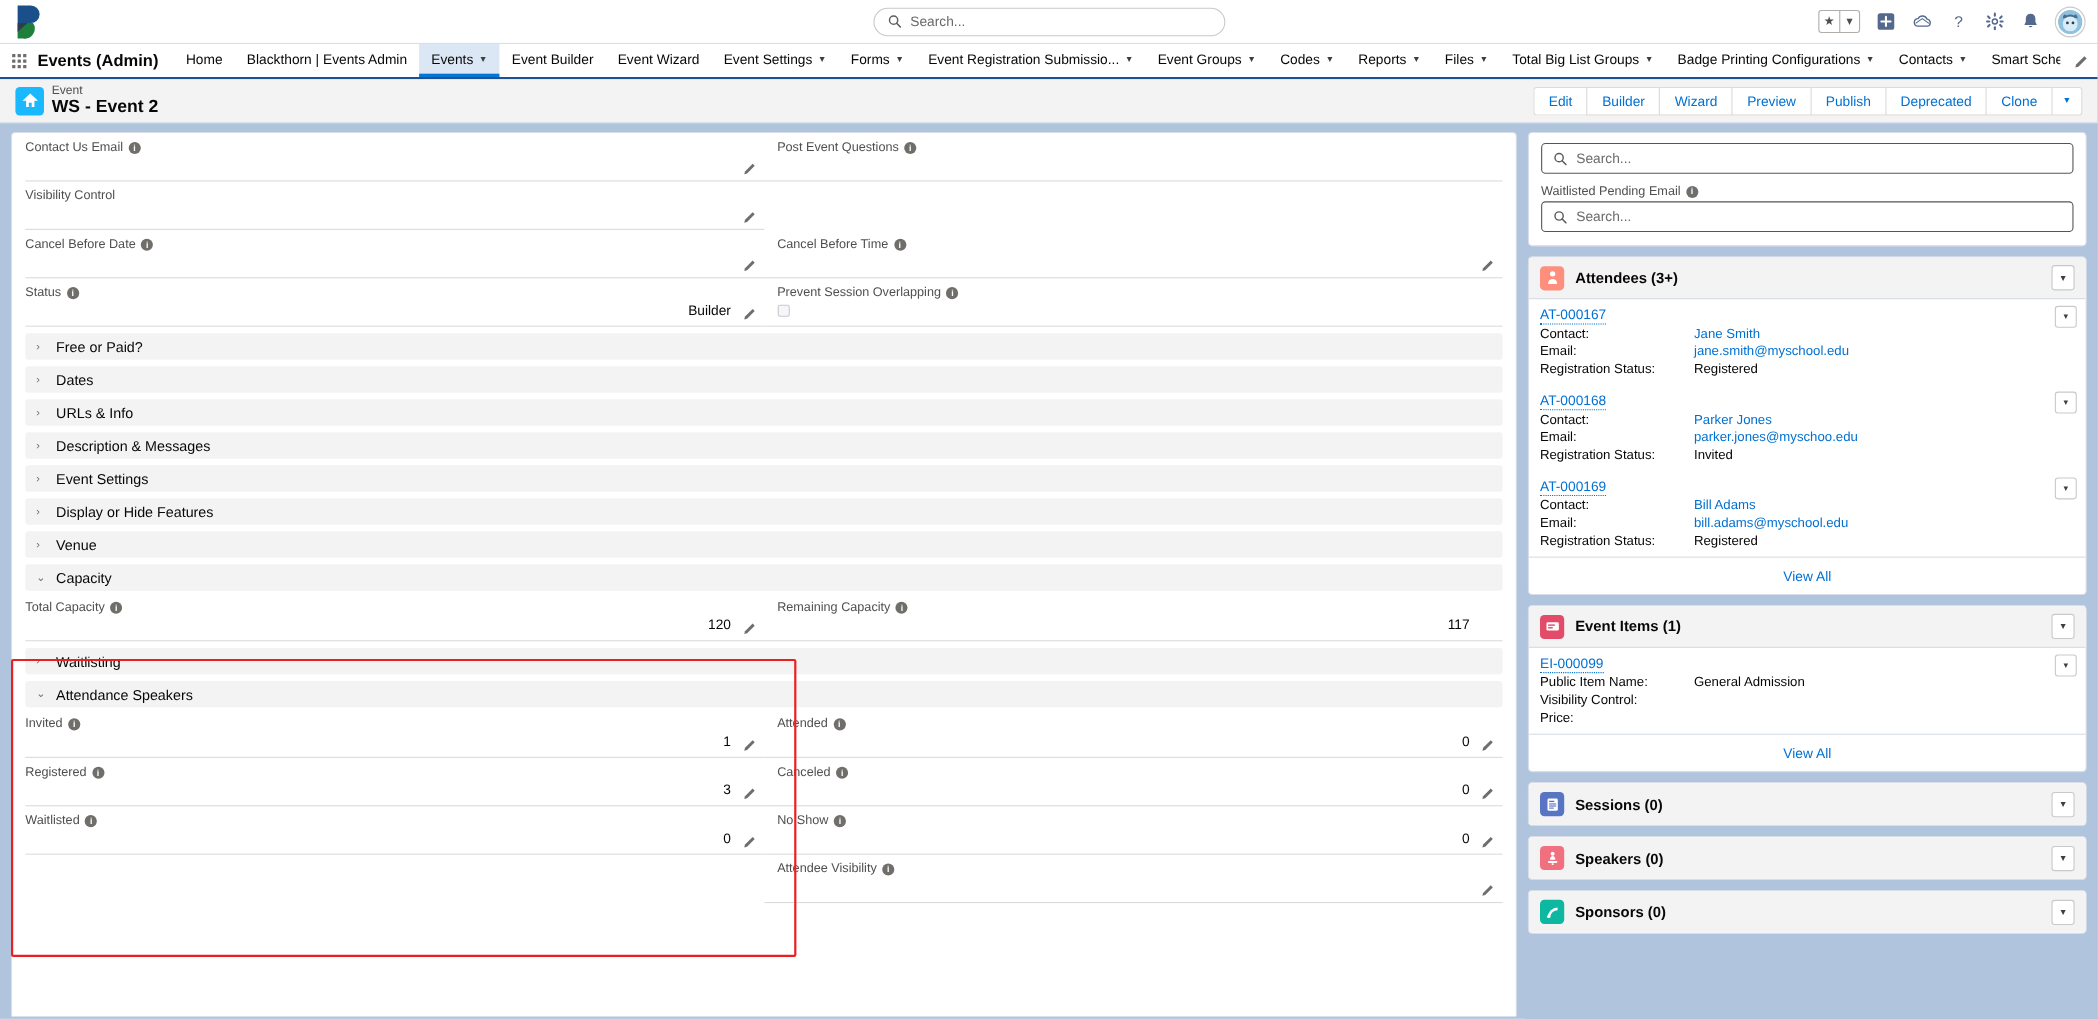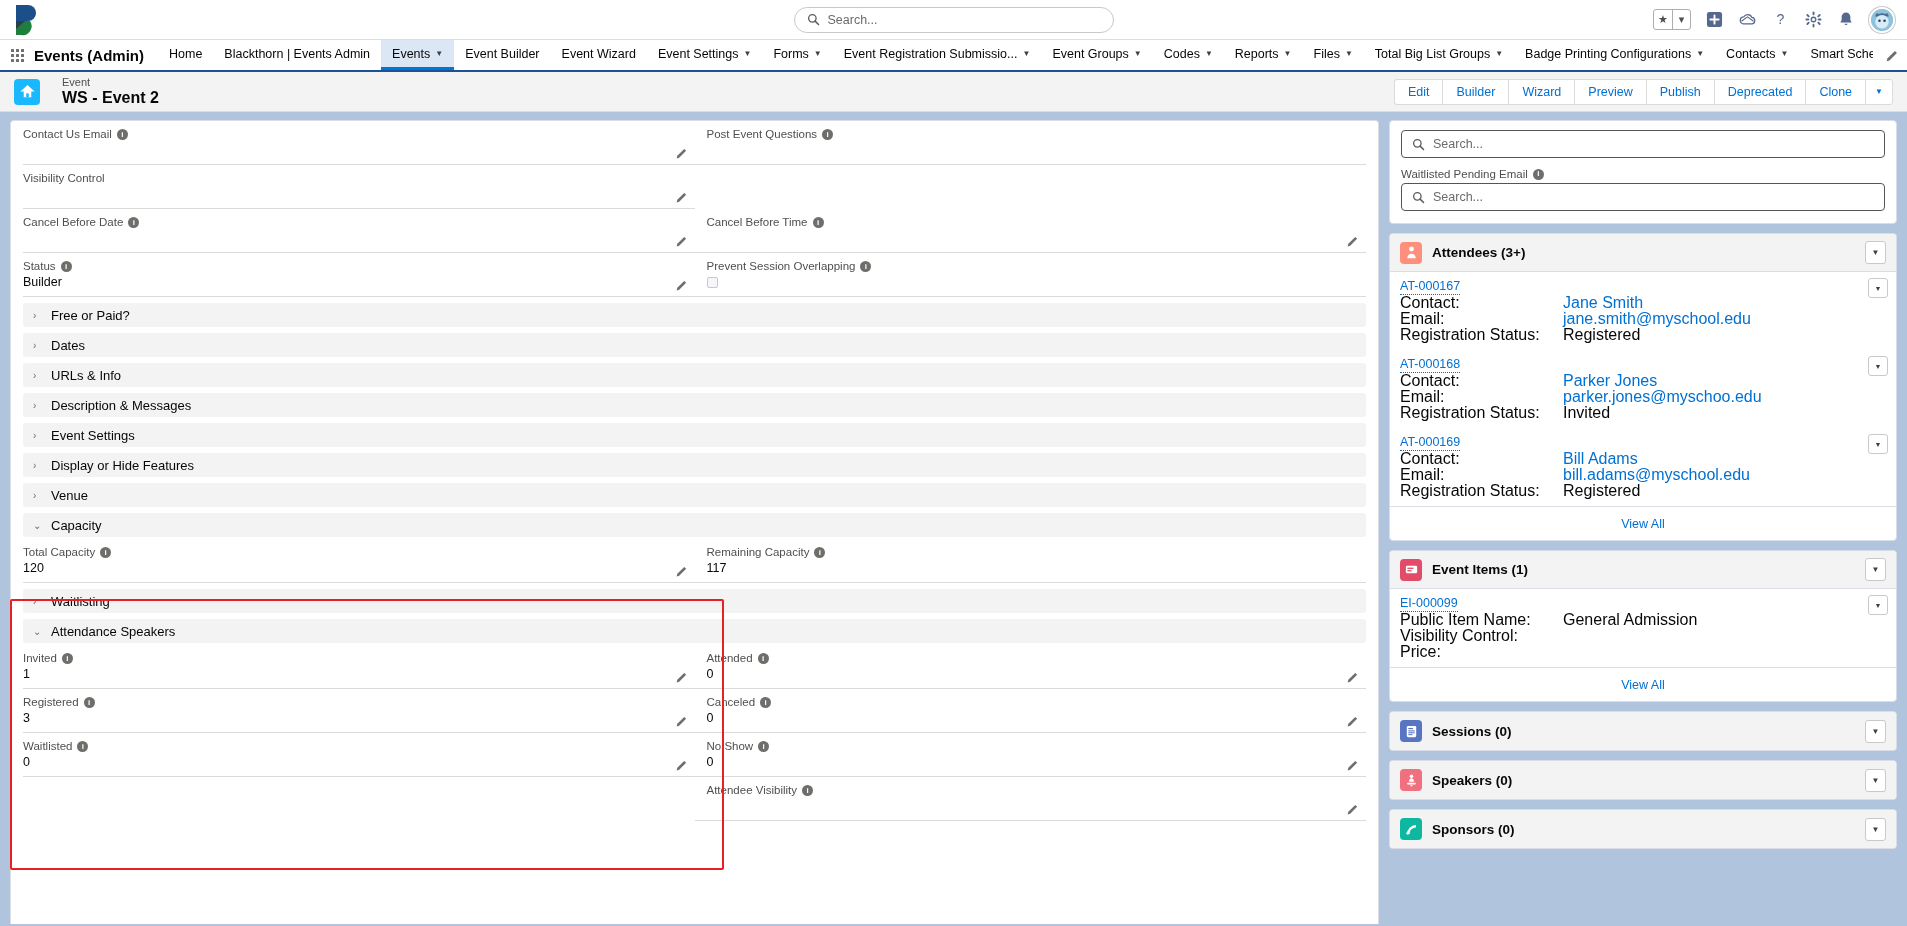--- a/index.html
+++ b/index.html
@@ -73,21 +73,21 @@
 
   
   .record-header{
     height:40px; background:#f3f3f3; display:flex; align-items:center;
     padding:0 14px; border-bottom:1px solid #d8dde6; position:relative;
   }
   .rh-icon{
     width:26px; height:26px; border-radius:4px; background:#1ab9ff;
     display:flex; align-items:center; justify-content:center; flex:0 0 auto;
   }
-  .rh-text{ margin-left:22px; line-height:1.15; }
+  .rh-text{ margin-left:7px; line-height:1.15; }
   .rh-type{ font-size:11px; color:#514f4d; }
   .rh-title{ font-size:16px; font-weight:700; color:#080707; }
   .rh-actions{ margin-left:auto; display:flex; align-items:stretch; height:26px; }
   .btn{
     border:1px solid #dddbda; border-right:none; background:#fff;
     color:#0070d2; font-size:12.5px; padding:0 13px;
     display:flex; align-items:center; cursor:pointer; white-space:nowrap;
   }
   .btn:first-child{ border-radius:3px 0 0 3px; }
   .btn.last{ border-right:1px solid #dddbda; border-radius:0 3px 3px 0; padding:0 9px; }
@@ -104,21 +104,21 @@
   .detail-card{
     background:#fff; border-radius:4px 4px 0 0;
     border:1px solid #d8dde6; border-bottom:none;
     height:100%; overflow:hidden; position:relative;
   }
   .detail-inner{ padding:0 12px 12px 12px; }
 
   .frow{ display:flex; }
   .fcell{
     flex:1 1 50%; min-width:0; padding:6px 14px 5px 0;
-    border-bottom:1px solid #dddbda; position:relative; min-height:31px;
+    border-bottom:1px solid #dddbda; position:relative; min-height:31px;text-align:right;
   }
   .fcell.left{ padding-right:30px; }
   .fcell.right{ padding-left:12px; padding-right:30px; }
   .fcell.blank{ border-bottom:none; }
   .flabel{
     font-size:11.5px; color:#514f4d; display:flex; align-items:center; gap:5px;
     line-height:15px;
   }
   .fvalue{ font-size:12.5px; color:#080707; line-height:17px; min-height:17px; }
   .info-i{
@@ -181,21 +181,21 @@
     margin-left:auto; width:21px; height:23px; border:1px solid #c9c9c9;
     border-radius:3px; background:#fff; display:flex; align-items:center;
     justify-content:center; font-size:8px; color:#3e3e3c; cursor:pointer;
   }
   .rec-item{ padding:6px 10px 7px 10px; position:relative; }
   .rec-item + .rec-item{ }
   .rec-link{
     color:#0070d2; font-size:12.5px; text-decoration:none;
     border-bottom:1px dotted #0070d2; display:inline-block; line-height:15px;
   }
-  .kv{ display:flex; font-size:16px; line-height:16px;gap:23px; }
+  .kv{ display:flex; font-size:12px; line-height:16px; }
   .kv .k{ flex:0 0 140px; color:#080707; }
   .kv .v{ color:#080707; }
   .kv .v.link{ color:#0070d2; }
   .row-menu{
     position:absolute; right:8px; top:6px; width:20px; height:20px;
     border:1px solid #c9c9c9; border-radius:3px; background:#fff;
     display:flex; align-items:center; justify-content:center;
     font-size:7px; color:#3e3e3c; cursor:pointer;
   }
   .view-all{

